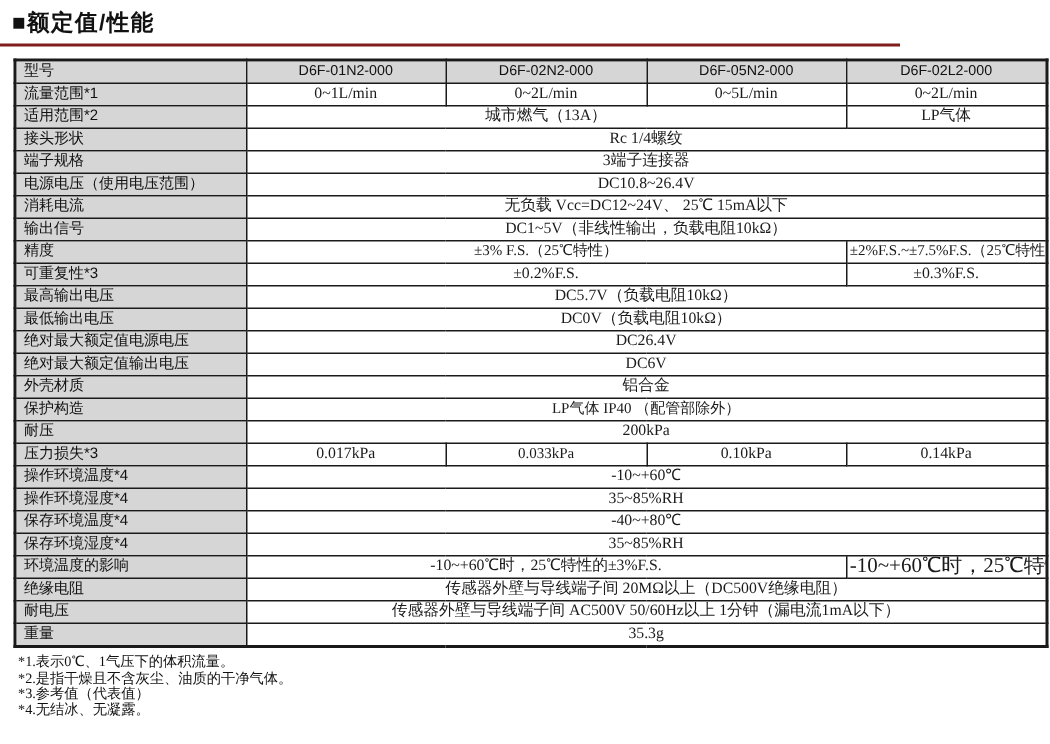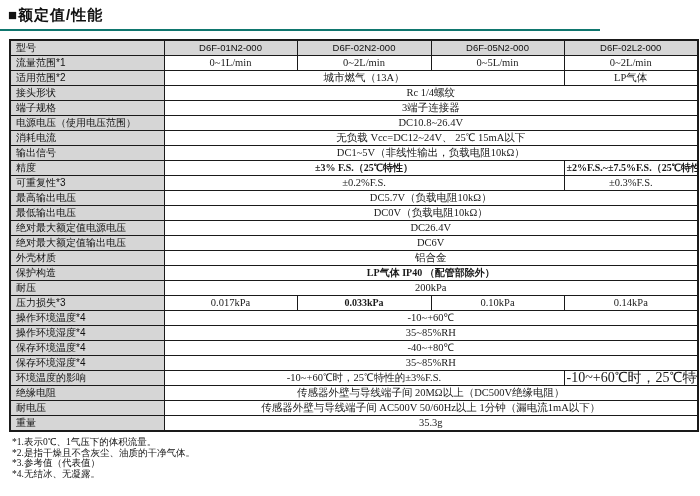--- a/index.html
+++ b/index.html
@@ -1,32 +1,32 @@
 <!DOCTYPE html>
 <html><head>
 <meta charset="utf-8">
 <style>
   * { margin:0; padding:0; box-sizing:border-box; }
   html,body { width:700px; height:496px; background:#fff; overflow:hidden;
               font-family:"Liberation Serif", serif; color:#1a1a1a; }
-  .title-wrap { padding:6px 2px 0 8px; border-bottom:2px solid #0f766e; width:600px; }
+  .title-wrap { padding:6px 2px 0 8px; border-bottom:2px solid #7f1d1d; width:600px; }
   .page-title { font-family:"Liberation Sans", sans-serif; font-weight:bold;
                 font-size:15px; letter-spacing:1px; color:#111; padding-bottom:4px; }
   table.spec { margin:8px 0 0 9px; width:688px; border-collapse:collapse;
                table-layout:fixed; border:2px solid #1a1a1a; }
   table.spec th, table.spec td { border:1px solid #1a1a1a; height:14.6px;
                line-height:12px; overflow:hidden; white-space:nowrap; }
   th.lbl { background:#d6d6d6; text-align:left; padding:1px 3px 1px 5px;
            font-family:"Liberation Sans", sans-serif; font-weight:normal;
            font-size:10px; color:#111; }
   th.mdl { background:#d6d6d6; text-align:center;
            font-family:"Liberation Sans", sans-serif; font-weight:normal;
            font-size:9.5px; color:#111; height:17px; }
   td.val { background:#fff; text-align:center; font-size:10.5px; padding:1px 2px; }
-  td.b { font-weight:bold; font-size:10px; }
+  td.b { font-weight:normal; font-size:10px; }
   .footnotes { margin:5px 0 0 12px; font-size:9.5px; line-height:10.5px; color:#111; }
   .footnotes .fn { white-space:nowrap; }
   .fn-bold { font-weight:normal; }
 </style>
 </head>
 <body>
 
 <div class="title-wrap">
   <div class="page-title">■额定值/性能</div>
 </div>

